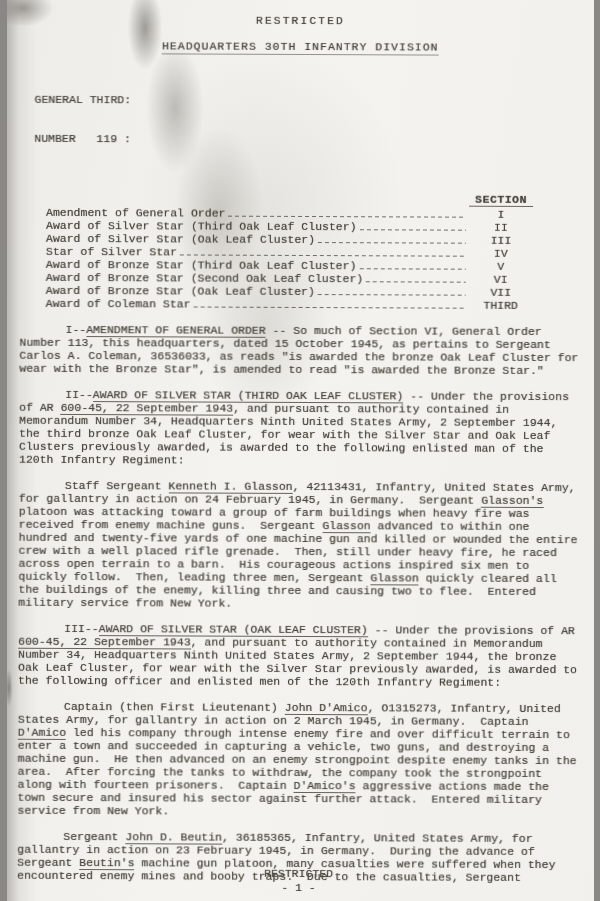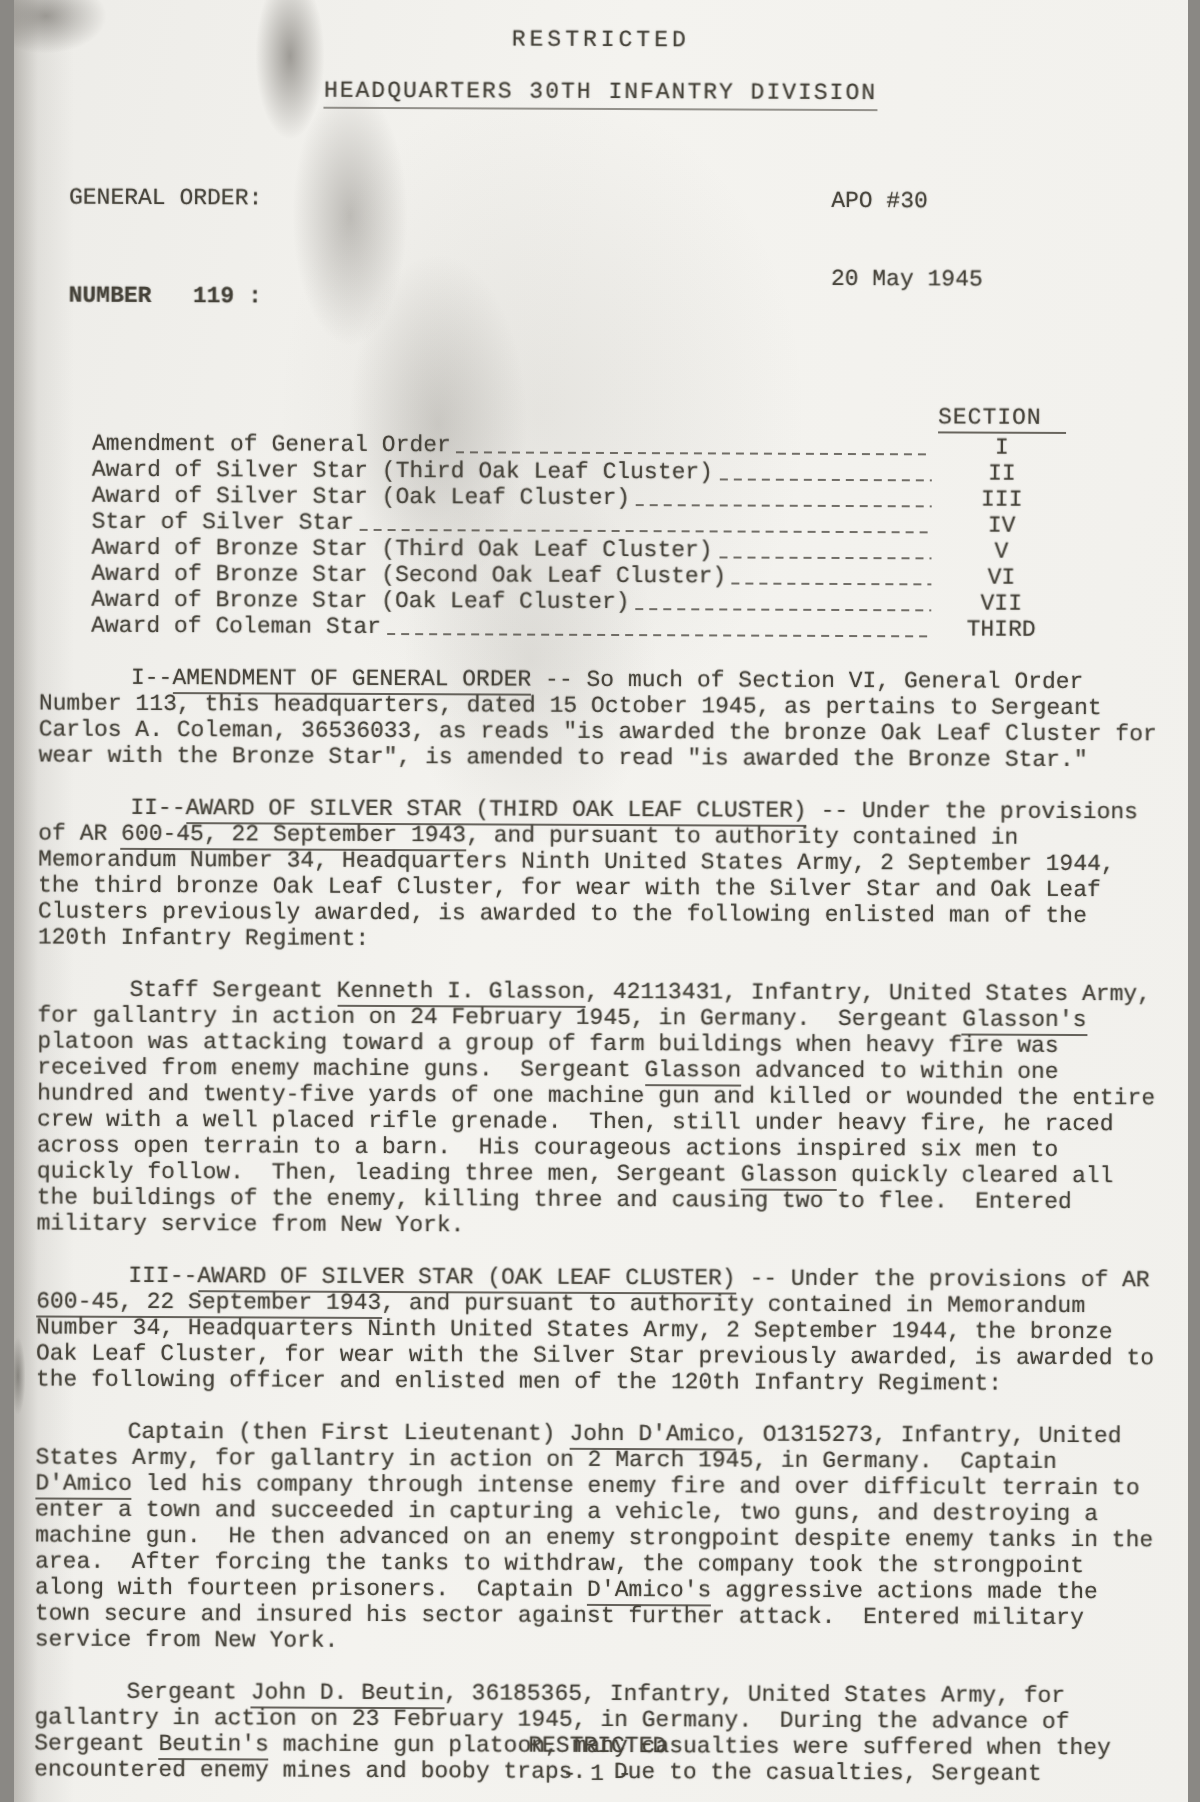--- a/index.html
+++ b/index.html
@@ -30,25 +30,25 @@
     font-size:11.5px; line-height:13px;
     text-shadow:0 0 .7px rgba(70,66,58,.55);
     filter:blur(.18px);
   }
   .center{text-align:center;}
   .classification{letter-spacing:2px; margin-top:4px;}
   .org{margin-top:13px; letter-spacing:1px;}
   .org span{display:inline-block; border-bottom:1px solid rgba(70,66,58,.55); padding-bottom:1px;}
   .meta{display:flex; justify-content:space-between; margin-top:13px; white-space:pre;}
   .meta-left{margin-left:14px;}
-  .meta-left .num{margin-top:10px;font-weight:bold;}
+  .meta-left .num{}
   .meta-right{margin-right:88px;}
   .toc{margin:20px 46px 0 26px;}
   .toc-header{display:flex; justify-content:flex-end; margin-bottom:1px;}
-  .toc-header span{width:64px; border-bottom:1px solid rgba(70,66,58,.8); font-weight:normal; letter-spacing:.5px;}
+  .toc-header span{width:64px; text-align:center; border-bottom:1px solid rgba(70,66,58,.8); font-weight:bold; letter-spacing:.5px;}
   .toc-row{display:flex; align-items:baseline; height:13px;}
   .toc-title{white-space:pre; flex:0 0 auto;}
   .toc-leader{flex:1 1 auto; height:1px; margin:0 3px 3px 3px; align-self:flex-end;
     background:repeating-linear-gradient(90deg, rgba(70,66,58,.75) 0 4px, rgba(70,66,58,0) 4px 7px);}
   .toc-sec{flex:0 0 64px; text-align:center;}
   p.para{margin:13px 0 0 0; text-indent:46px; white-space:pre-wrap;}
   .u{border-bottom:1px solid rgba(66,62,55,.8);}
   .footer{position:absolute; left:0; right:0; bottom:6px; text-align:center; line-height:14px;}
 </style>
 </head>
@@ -58,26 +58,22 @@
   <div class="content">
 
     <div class="center classification">RESTRICTED</div>
 
     <div class="center org">
       <span>HEADQUARTERS 30TH INFANTRY DIVISION</span>
     </div>
 
     <div class="meta">
       <div class="meta-left">
-        <div>GENERAL ORDER:</div>
+        <div>GENERAL THIRD:</div>
         <div class="num">NUMBER   119 :</div>
-      </div>
-      <div class="meta-right">
-        <div>APO #30</div>
-        <div>20 May 1945</div>
       </div>
     </div>
 
     <div class="toc">
       <div class="toc-header">
         <span>SECTION</span>
       </div>
       <div class="toc-row">
         <span class="toc-title">Amendment of General Order</span>
         <span class="toc-leader"></span>

